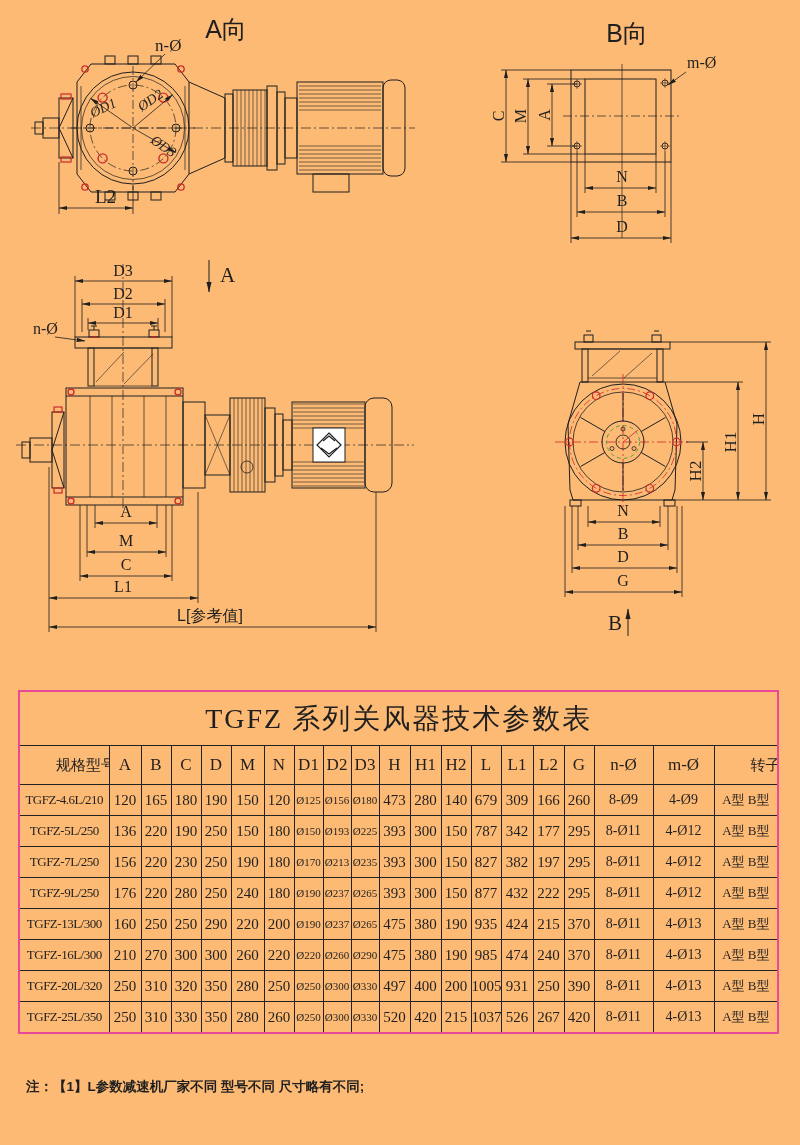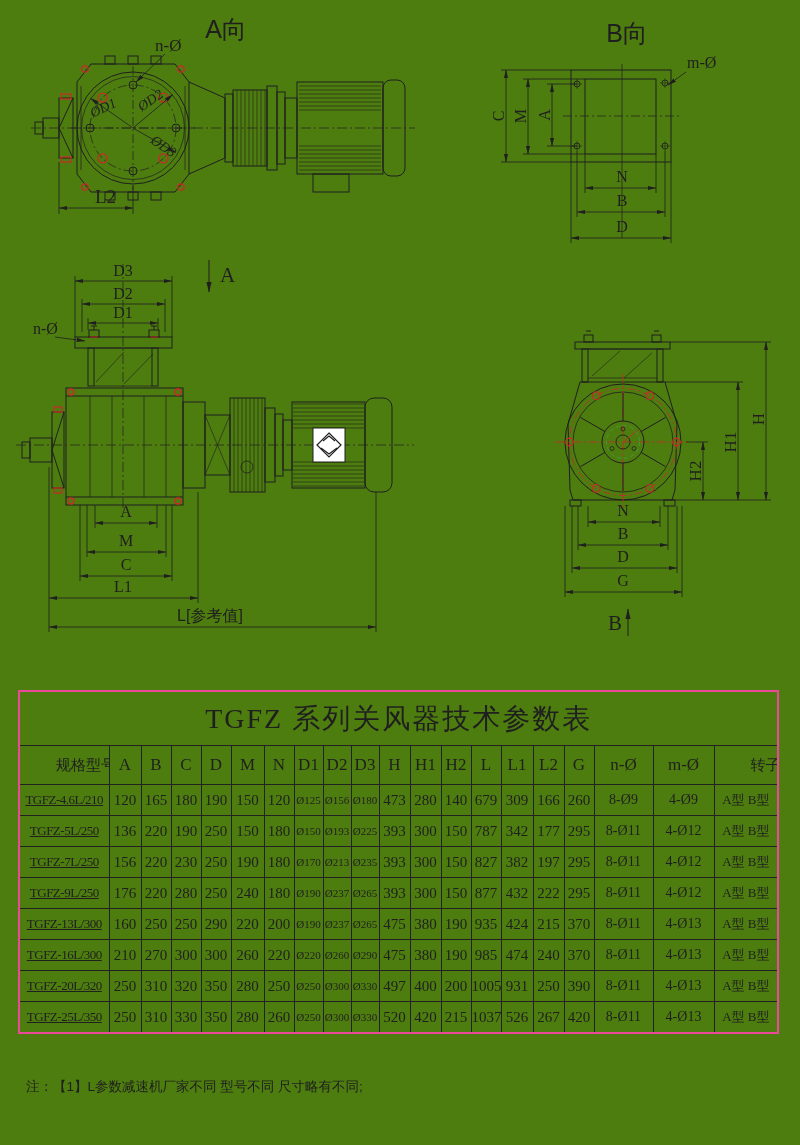--- a/index.html
+++ b/index.html
@@ -1,40 +1,40 @@
 <!DOCTYPE html>
 <html><head>
 <meta charset="utf-8">
 <style>
   html,body{margin:0;padding:0;background:#fff;}
-  .page{position:relative;width:800px;height:1145px;background:#4d7c0f;overflow:hidden;
+  .page{position:relative;width:800px;height:1145px;background:#fdba74;overflow:hidden;
         font-family:"Liberation Serif",serif;color:#1f1f1f;}
   svg{position:absolute;overflow:visible;}
   #svgA{left:15px;top:6px;}
   #svgB{left:455px;top:8px;}
   #svgF{left:10px;top:252px;}
   #svgS{left:540px;top:252px;}
   svg text{fill:#1f1f1f;}
   .cjk{font-family:"Liberation Sans",sans-serif;}
   
   .spec-wrap{position:absolute;left:18px;top:690px;}
   table.spec{border-collapse:collapse;table-layout:fixed;width:759px;border:2px solid #ec4899;}
   table.spec td,table.spec th{border:1px solid #222;padding:0;overflow:hidden;white-space:nowrap;
       text-align:center;font-family:"Liberation Serif",serif;font-weight:normal;}
   .t-title{height:53px;font-size:28px;letter-spacing:2px;font-weight:normal;}
   tr.hdr th{height:38px;font-size:17px;}
   tr.hdr th.cjkh{font-size:15px;font-family:"Liberation Sans",sans-serif;padding-left:36px;}
   tbody td{height:30px;font-size:15px;}
-  td.c-model{text-align:left;padding-left:3px;font-size:13px;letter-spacing:-0.5px;text-decoration:underline;}
+  td.c-model{text-align:left;padding-left:3px;font-size:13px;letter-spacing:-0.5px;}
   td.c-dia{font-size:11px;margin-top:7px;}
   td.c-hole{text-align:left;padding-left:7px;font-size:14px;}
   td.c-rotor{font-size:13px;font-family:"Liberation Sans",sans-serif;margin-top:36px;}
   
   .notes{position:absolute;left:26px;top:1076px;font-family:"Liberation Sans",sans-serif;
-         font-size:13.5px;font-weight:normal;line-height:22px;}
+         font-size:13.5px;font-weight:bold;line-height:22px;}
   .notes .l2{padding-left:24px;}
 </style>
 </head>
 <body>
 
 <div class="page">
 
   <svg id="svgA" width="430" height="240" viewBox="0 0 430 240">
     <defs>
       <marker id="m1" viewBox="0 0 10 10" refX="9.5" refY="5" markerWidth="11" markerHeight="11" orient="auto-start-reverse">

